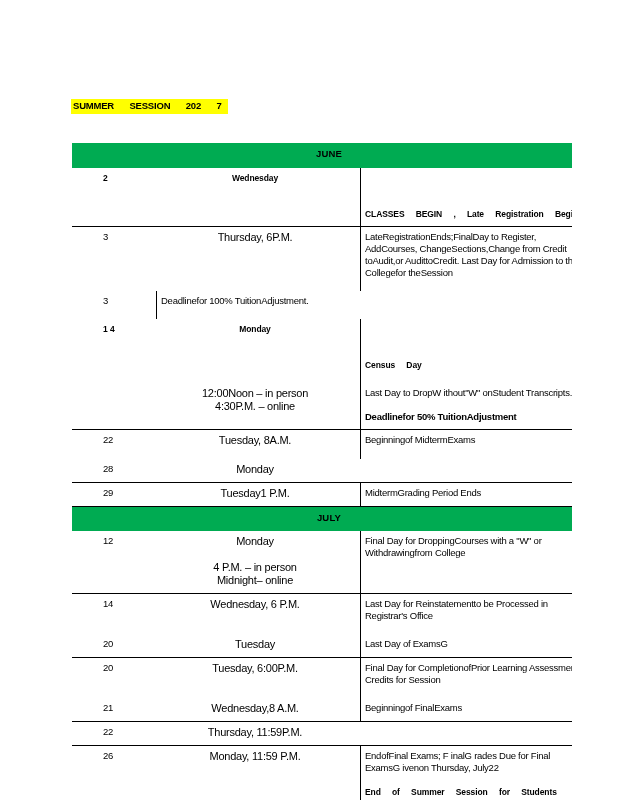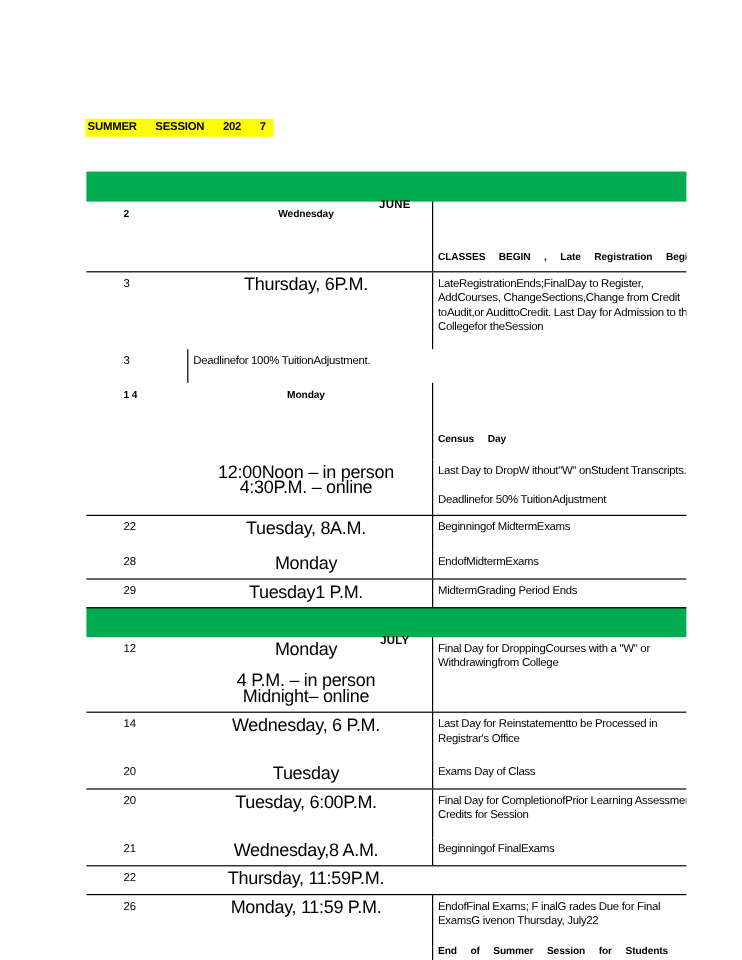--- a/index.html
+++ b/index.html
@@ -14,41 +14,41 @@
     padding:1px 6px 2px 2px;
     white-space:nowrap;
   }
 
   .tbl{position:absolute;left:72px;top:143px;width:514px;}
 
   .band{
     height:25px;box-sizing:border-box;
     background:var(--band,#00AB52);
     text-align:center;font-weight:bold;font-size:9.5px;
-    padding-top:22px;letter-spacing:0.2px;
+    padding-top:5px;letter-spacing:0.2px;
   }
   .band.bt{border-top:1.2px solid #000;}
 
   .block + .block{border-top:1.2px solid #000;}
 
   .row{display:flex;align-items:stretch;}
   .c-num{width:84px;flex-shrink:0;box-sizing:border-box;padding:4px 4px 12px 31px;}
   .c-day{width:204px;flex-shrink:0;box-sizing:border-box;padding:4px 6px 12px 0;text-align:center;}
   .c-detail{flex:1;box-sizing:border-box;border-left:1.4px solid #000;padding:4px 3px 12px 4px;}
   .row:last-child .c-num,
   .row:last-child .c-day,
   .row:last-child .c-detail{padding-bottom:6px;}
 
   .t{font-size:9.5px;line-height:12px;letter-spacing:-0.25px;}
-  .day-line{font-size:15px;line-height:13px;letter-spacing:-0.25px;}
+  .day-line{font-size:11px;line-height:13px;letter-spacing:-0.25px;}
   .bc{font-weight:bold;font-size:8.5px;line-height:13px;letter-spacing:-0.1px;}
   .ws{word-spacing:9px;}
   .para{font-size:9.5px;line-height:12px;letter-spacing:-0.25px;}
   .para.bc{font-size:8.5px;letter-spacing:-0.1px;margin-top:36px;}
-  .para + .para{margin-top:12px;}
+  .para + .para{margin-top:12px;font-weight:bold;}
 </style>
 </head>
 <body>
 
 <div class="page">
   <div class="doc-title">SUMMER SESSION 202 7</div>
   <div class="tbl" id="tbl">
       <div class="section">
         <div class="band">JUNE</div>
         <div class="block">
@@ -107,23 +107,20 @@
             </div>
             <div class="c-detail">
               <div class="para">Beginningof MidtermExams</div>
             </div>
           </div>
           <div class="row">
             <div class="c-num t">28</div>
             <div class="c-day">
               <div class="day-line">Monday</div>
             </div>
-            <div class="c-detail">
-              <div class="para">EndofMidtermExams</div>
-            </div>
           </div>
         </div>
         <div class="block">
           <div class="row">
             <div class="c-num t">29</div>
             <div class="c-day">
               <div class="day-line">Tuesday1  P.M.</div>
             </div>
             <div class="c-detail">
               <div class="para">MidtermGrading Period Ends</div>
@@ -156,21 +153,21 @@
             <div class="c-detail">
               <div class="para">Last Day for Reinstatementto be Processed in Registrar's  Office</div>
             </div>
           </div>
           <div class="row">
             <div class="c-num t">20</div>
             <div class="c-day">
               <div class="day-line">Tuesday</div>
             </div>
             <div class="c-detail">
-              <div class="para">Exams Day of Class</div>
+              <div class="para">Last Day of ExamsG</div>
             </div>
           </div>
         </div>
         <div class="block">
           <div class="row">
             <div class="c-num t">20</div>
             <div class="c-day">
               <div class="day-line">Tuesday, 6:00P.M.</div>
             </div>
             <div class="c-detail">

